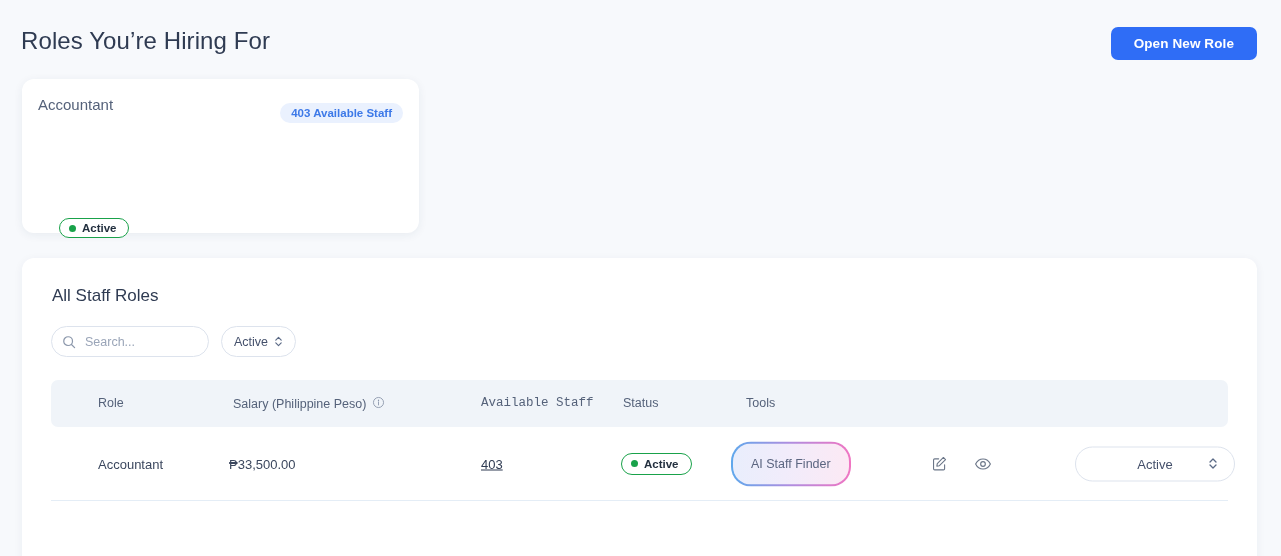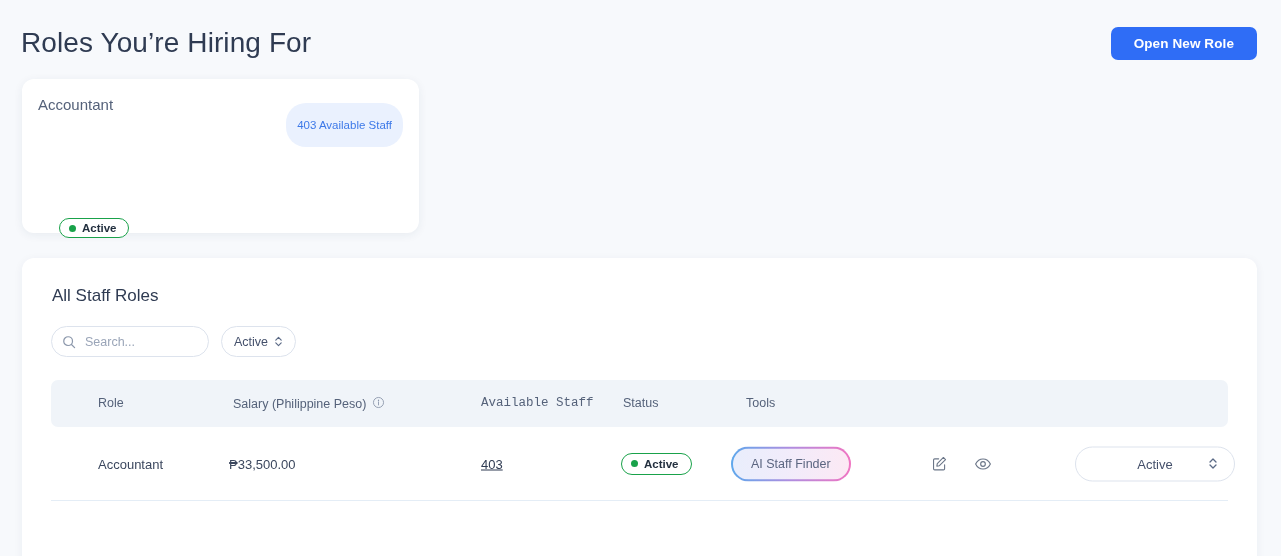--- a/index.html
+++ b/index.html
@@ -17,21 +17,21 @@
   
   .page-header {
     position: absolute;
     top: 0; left: 0; right: 0;
     height: 80px;
   }
   .page-title {
     position: absolute;
     left: 21px;
     top: 27px;
-    font-size: 28px;
+    font-size: 24px;
     font-weight: 400;
     color: #2f3b52;
     letter-spacing: .1px;
   }
   .open-new-role-btn {
     position: absolute;
     right: 24px;
     top: 27px;
     height: 33px;
     padding: 0 23px;
@@ -65,22 +65,22 @@
     color: #55627a;
     font-weight: 400;
   }
   .available-staff-badge {
     position: absolute;
     right: 16px;
     top: 24px;
     background: #eaf1fe;
     color: #3d79e8;
     font-size: 11.5px;
-    font-weight: 400;
-    padding: 16px 11px;
+    font-weight: 700;
+    padding: 4px 11px;
     border-radius: 20px;
     white-space: nowrap;
   }
   .status-pill {
     position: absolute;
     left: 37px;
     top: 139px;
     display: inline-flex;
     align-items: center;
     gap: 6px;
@@ -248,21 +248,21 @@
     width: 7px; height: 7px;
     border-radius: 50%;
     background: #19a24a;
     display: inline-block;
   }
 
   .ai-tool-pill {
     display: inline-flex;
     align-items: center;
     justify-content: center;
-    height: 35px;
+    height: 45px;
     padding: 12px 18px;
     border-radius: 20px;
     font-size: 12.5px;
     color: #5b6580;
     cursor: pointer;
     background:
       linear-gradient(90deg, #e9eefc 0%, #f1ecfb 45%, #fce9f4 100%) padding-box,
       linear-gradient(90deg, #5fa8ec 0%, #b08ddf 50%, #f075c2 100%) border-box;
     border: 2px solid transparent;
   }

